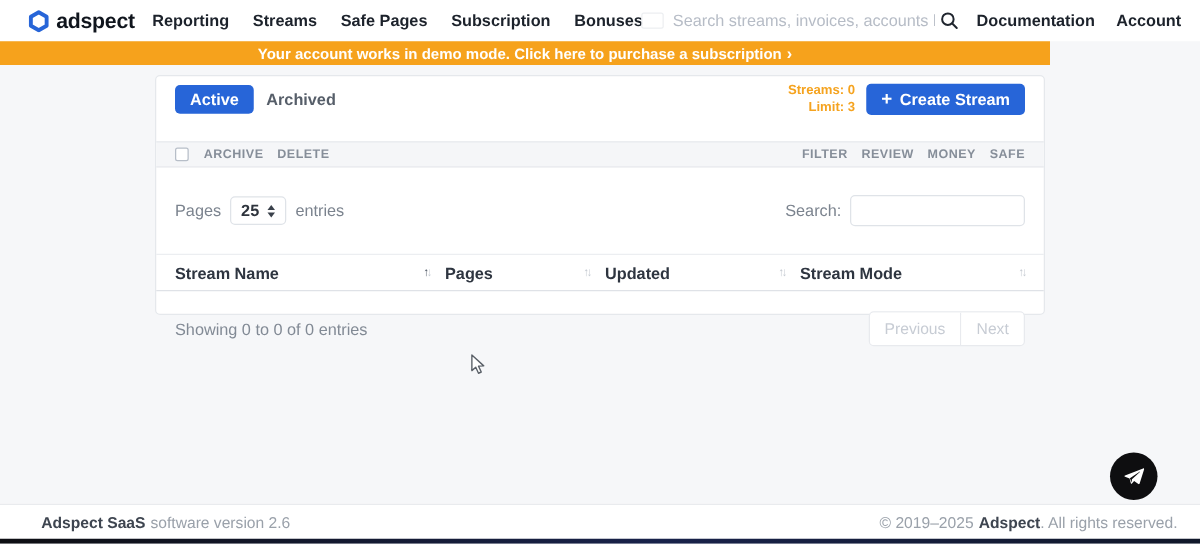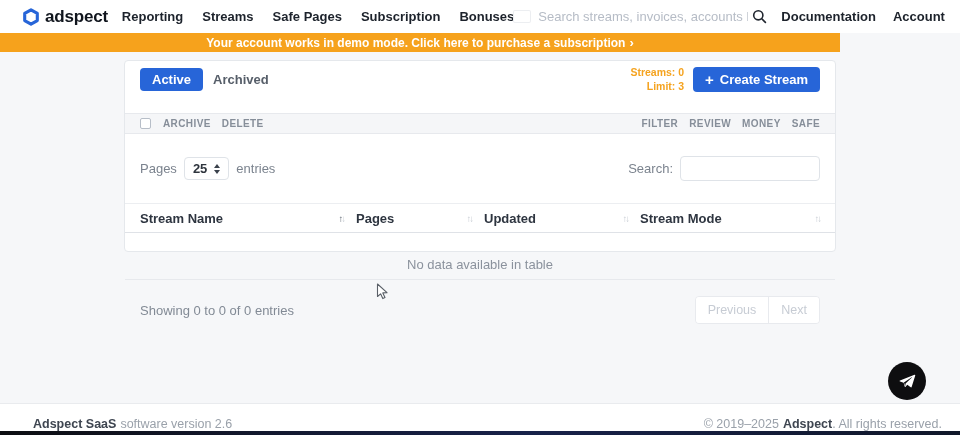--- a/index.html
+++ b/index.html
@@ -106,21 +106,21 @@
   .pager { margin-left:auto; display:flex; border:1px solid #e8eaee; border-radius:4px; overflow:hidden; }
   .pager button {
     background:#ffffff; border:none; font-size:12.5px; color:#c7ccd4;
     padding:6px 12px; cursor:default; font-family:"Liberation Sans",sans-serif;
   }
   .pager button:first-child { border-right:1px solid #e8eaee; }
   
   .footer {
     position:absolute; left:0; top:403px; width:960px; height:28px;
     background:#ffffff; border-top:1px solid #e9ebee;
-    display:flex; align-items:flex-end; padding:0 18px 0 33px;
+    display:flex; align-items:center; padding:0 18px 0 33px;
     font-size:12.5px; color:#9aa1aa;
   }
   .footer b { color:#3e4550; font-weight:700; }
   .foot-left { display:inline-flex; gap:4px; }
   .foot-right { margin-left:auto; display:inline-flex; gap:4px; }
   .bottom-strip {
     position:absolute; left:0; bottom:0; width:960px; height:4px;
     background:linear-gradient(90deg,#0d0e12 0%,#18224a 55%,#101729 100%);
   }
   
@@ -232,21 +232,20 @@
     <div class="th c3">
       <span>Updated</span>
       <span class="sort"><span class="a-up">↑</span><span class="a-dn">↓</span></span>
     </div>
     <div class="th c4">
       <span>Stream Mode</span>
       <span class="sort"><span class="a-up">↑</span><span class="a-dn">↓</span></span>
     </div>
   </div>
 
-  <div class="empty-row">No data available in table</div>
 
   <div class="card-foot">
     <span class="info">Showing 0 to 0 of 0 entries</span>
     <span class="pager">
       <button>Previous</button>
       <button>Next</button>
     </span>
   </div>
 
 </div>

